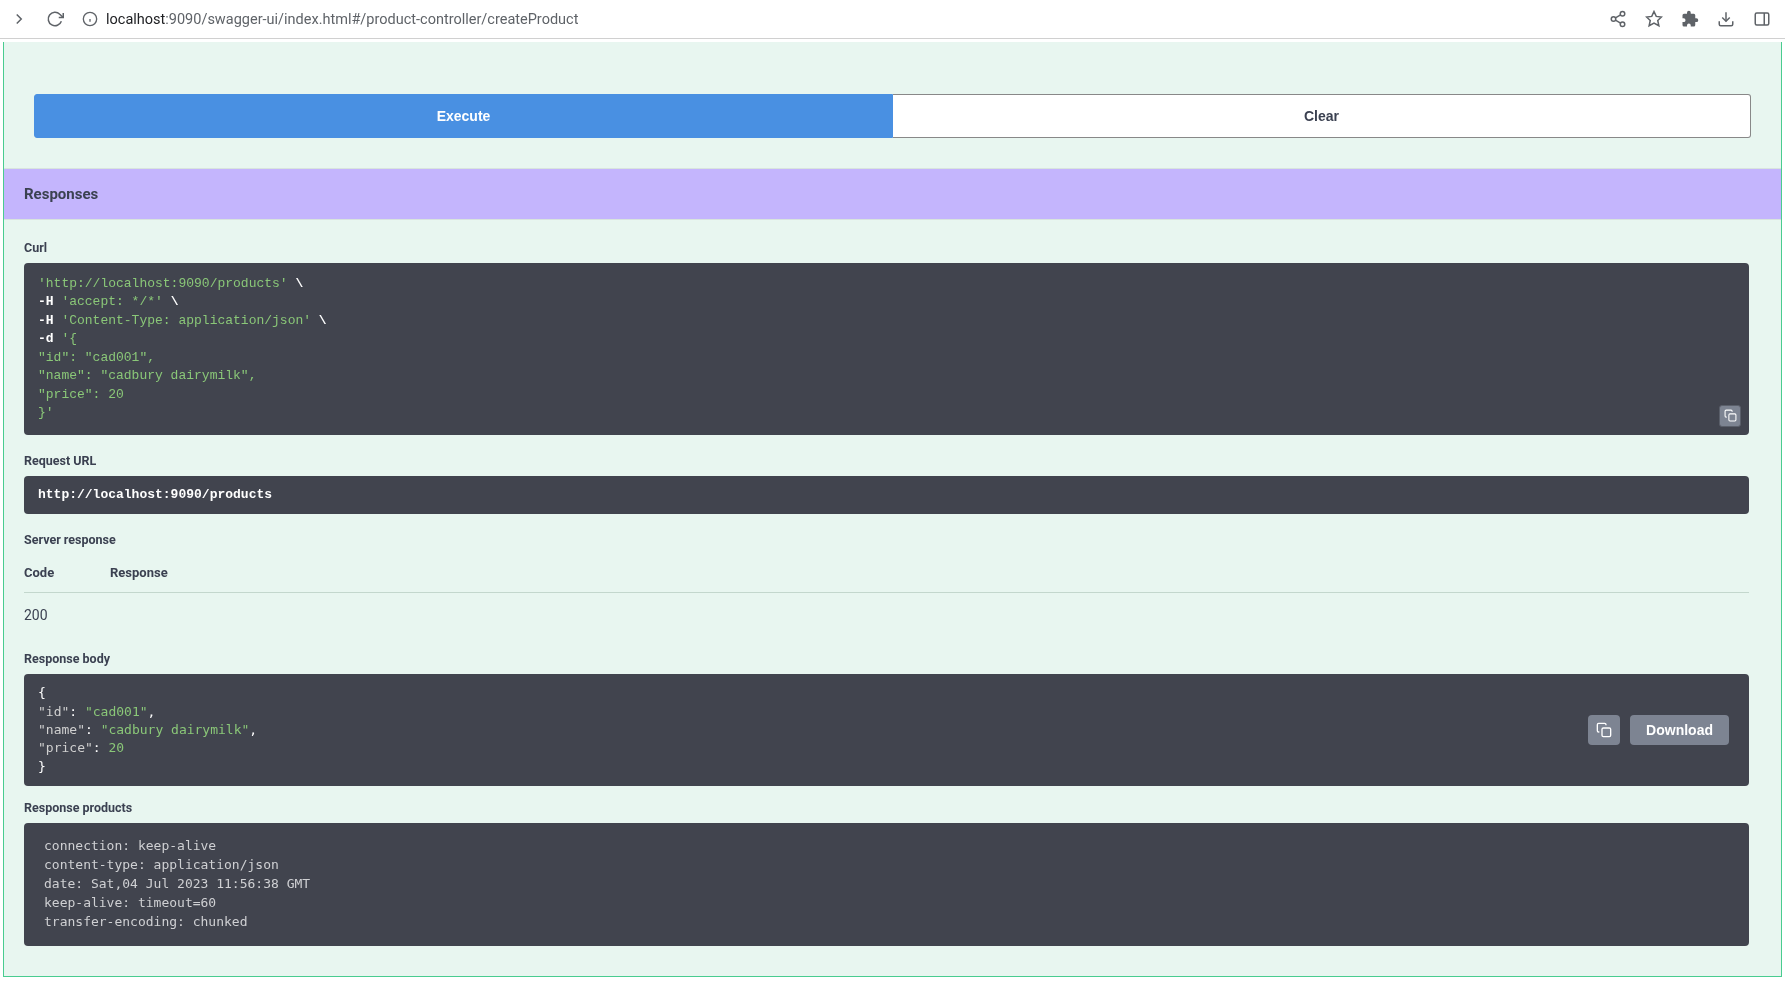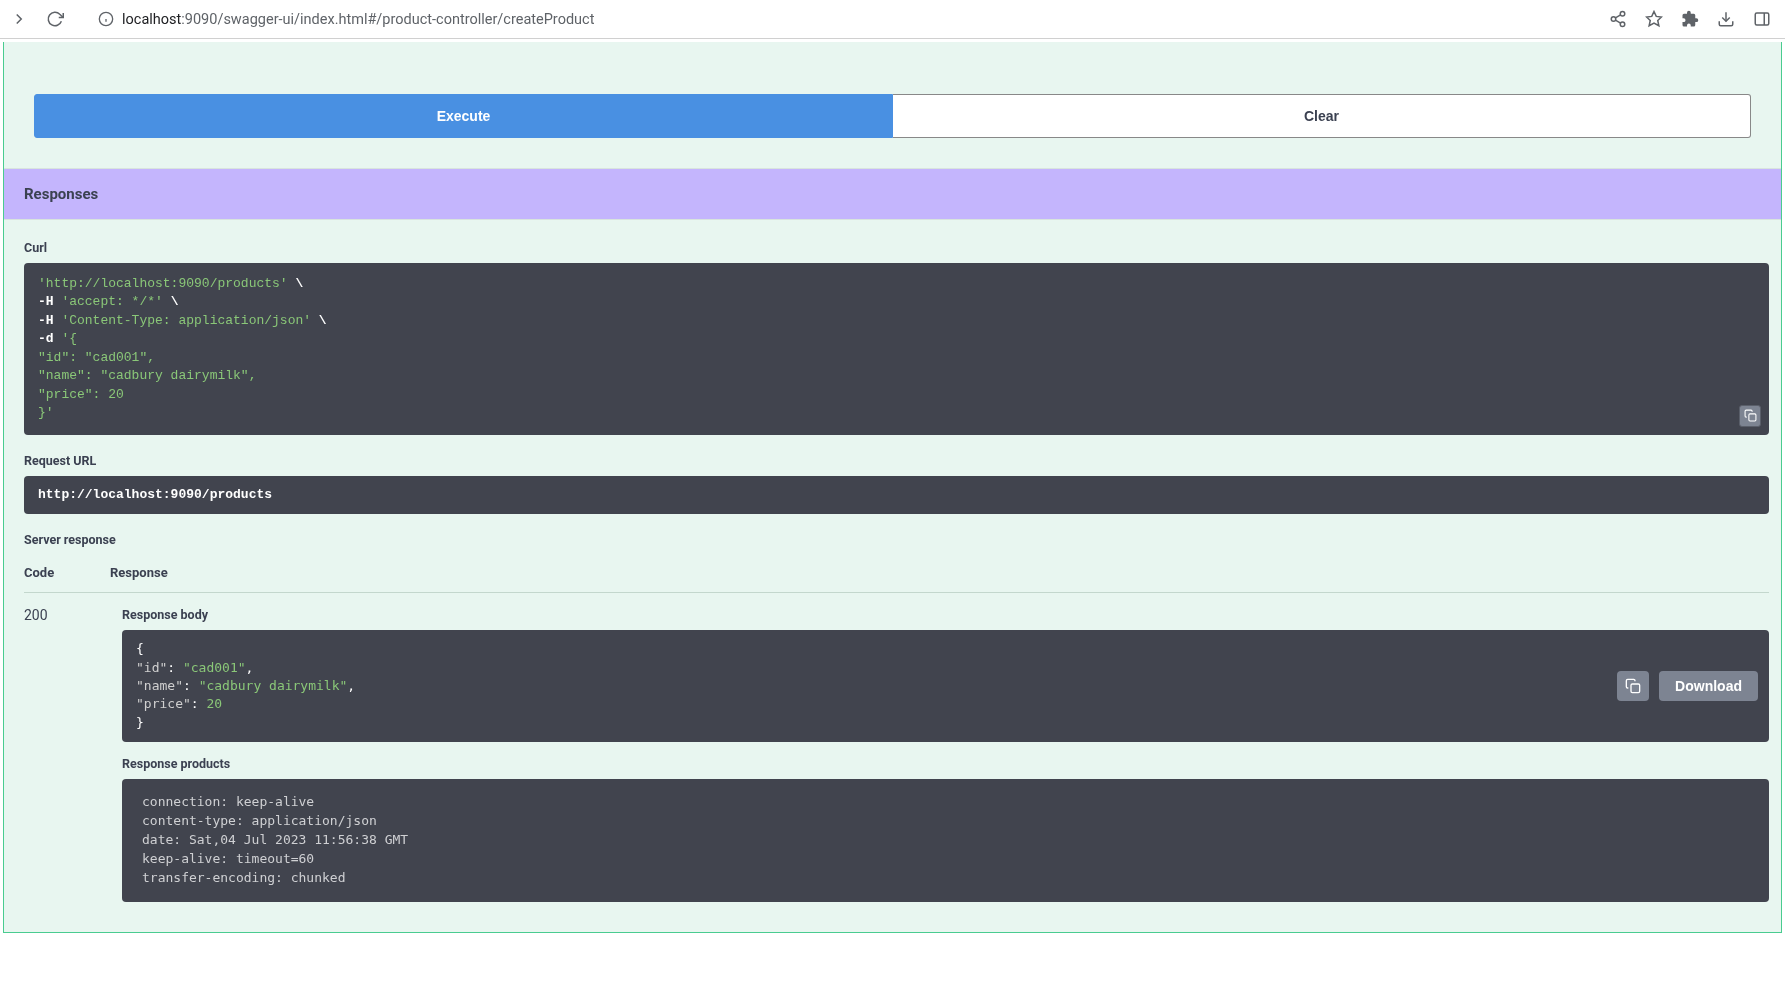--- a/index.html
+++ b/index.html
@@ -1,60 +1,60 @@
 <!DOCTYPE html>
 <html><head>
 <meta charset="utf-8">
 <style>
   * { box-sizing: border-box; margin: 0; padding: 0; }
   html, body { font-family: -apple-system, BlinkMacSystemFont, "Segoe UI", Roboto, sans-serif; font-size: 14px; color: #3b4151; background: #fff; }
-  .browser-chrome { height: 39px; border-bottom: 1px solid #d0d0d0; display: flex; align-items: center; padding: 0 8px; gap: 26px; }
+  .browser-chrome { height: 39px; border-bottom: 1px solid #d0d0d0; display: flex; align-items: center; padding: 0 8px; gap: 10px; }
   .nav-icons { display: flex; align-items: center; gap: 18px; padding-left: 2px; }
   .nav-icon { width: 18px; height: 18px; color: #5f6368; display:flex; align-items:center; justify-content:center; }
   .addr-icon { width: 16px; height: 16px; color: #5f6368; display:flex; align-items:center; }
   .addr-wrap { flex: 1; display: flex; align-items: center; gap: 8px; height: 30px; padding: 0 8px; border-radius: 16px; }
   .addr-text { font-size: 14.5px; color: #202124; }
   .addr-text .host { color: #202124; }
   .addr-text .path { color: #5f6368; }
   .right-icons { display: flex; align-items: center; gap: 18px; padding-right: 6px; }
 
   .page { padding: 0; }
   .swagger-block { margin: 3px 3px 0 3px; border: 1px solid #49cc90; border-top: none; background: #e8f6f0; }
   .try-out-section { padding: 52px 30px 30px 30px; }
   .btn-row { display: flex; gap: 0; }
   .btn { flex: 1; height: 44px; font-size: 14px; font-weight: 700; border-radius: 0; cursor: pointer; }
   .btn.execute { background: #4990e2; color: #fff; border: 1px solid #4990e2; border-top-left-radius: 3px; border-bottom-left-radius: 3px; }
   .btn.clear { background: #fff; color: #3b4151; border: 1px solid #888; border-left: none; border-top-right-radius: 3px; border-bottom-right-radius: 3px; }
 
   .responses-header { background: #c4b5fd; padding: 16px 20px; font-size: 15px; font-weight: 700; color: #3b4151; border-top: 1px solid #d8e4de; border-bottom: 1px solid #d8e4de; }
 
-  .resp-content { padding: 20px 12px 30px 20px; }
+  .resp-content { padding: 20px 32px 30px 20px; }
   .sub-label { font-size: 12.5px; font-weight: 700; color: #3b4151; margin: 18px 0 8px 0; }
   .sub-label:first-child { margin-top: 0; }
 
   .code-block { background: #41444e; color: #fff; border-radius: 4px; position: relative; font-family: "SFMono-Regular", Consolas, "Liberation Mono", Menlo, monospace; font-size: 13px; line-height: 1.42; }
   .code-block.curl { padding: 12px 14px; }
   .code-block.url { padding: 10px 14px; font-weight: 600; }
   .code-block .tok-cmd { color: #ffffff; font-weight: 600; }
   .code-block .tok-str { color: #8ac778; }
   .copy-btn { position: absolute; right: 8px; bottom: 8px; width: 22px; height: 22px; background: #7d8492; border: 1px solid #5a5f6a; border-radius: 3px; display:flex; align-items:center; justify-content:center; cursor:pointer; }
   .copy-btn svg { width: 13px; height: 13px; color: #fff; }
 
   .resp-table-head { display: flex; gap: 60px; padding: 10px 0 12px 0; font-size: 13px; font-weight: 700; color: #3b4151; border-bottom: 1px solid #c3d7cd; }
-  .resp-row { display: flex; gap: 72px; padding-top: 14px; }
+  .resp-row { display: flex; gap: 28px; padding-top: 14px; flex-direction: column; }
   .resp-code-col { width: 26px; font-size: 14px; font-weight: 400; color: #3b4151; }
   .resp-details-col { flex: 1; }
   .resp-section-label { font-size: 12.5px; font-weight: 700; color: #3b4151; margin-bottom: 8px; }
   .resp-section-label.mt { margin-top: 14px; }
 
   .body-block { background: #41444e; border-radius: 4px; padding: 10px 14px; position: relative; font-family: "SFMono-Regular", Consolas, Menlo, monospace; font-size: 13px; line-height: 1.42; color: #fff; }
   .body-block .tok-key { color: #d0d0d0; }
   .body-block .tok-val-str { color: #8ac778; }
   .body-block .tok-val-num { color: #8ac778; }
-  .body-actions { position: absolute; right: 11px; top: 50%; transform: translateY(-50%); display: flex; gap: 10px; align-items: center; }
+  .body-actions { position: absolute; right: 20px; top: 50%; transform: translateY(-50%); display: flex; gap: 10px; align-items: center; }
   .icon-btn { width: 32px; height: 30px; background: #7d8492; border: none; border-radius: 4px; display:flex; align-items:center; justify-content:center; cursor:pointer; }
   .icon-btn svg { width: 16px; height: 16px; color: #fff; }
   .download-btn { height: 30px; padding: 0 16px; background: #7d8492; color: #fff; border: none; border-radius: 4px; font-size: 14px; font-weight: 700; cursor: pointer; }
 
   .headers-block { background: #41444e; border-radius: 4px; padding: 14px 20px; font-family: "SFMono-Regular", Consolas, Menlo, monospace; font-size: 13px; line-height: 1.45; color: #cfd0d3; }
   .hdr-line { white-space: pre; }
   .hdr-k { color: #cfd0d3; font-weight: 400; }
   .hdr-v { color: #cfd0d3; }
 </style>
 </head>

